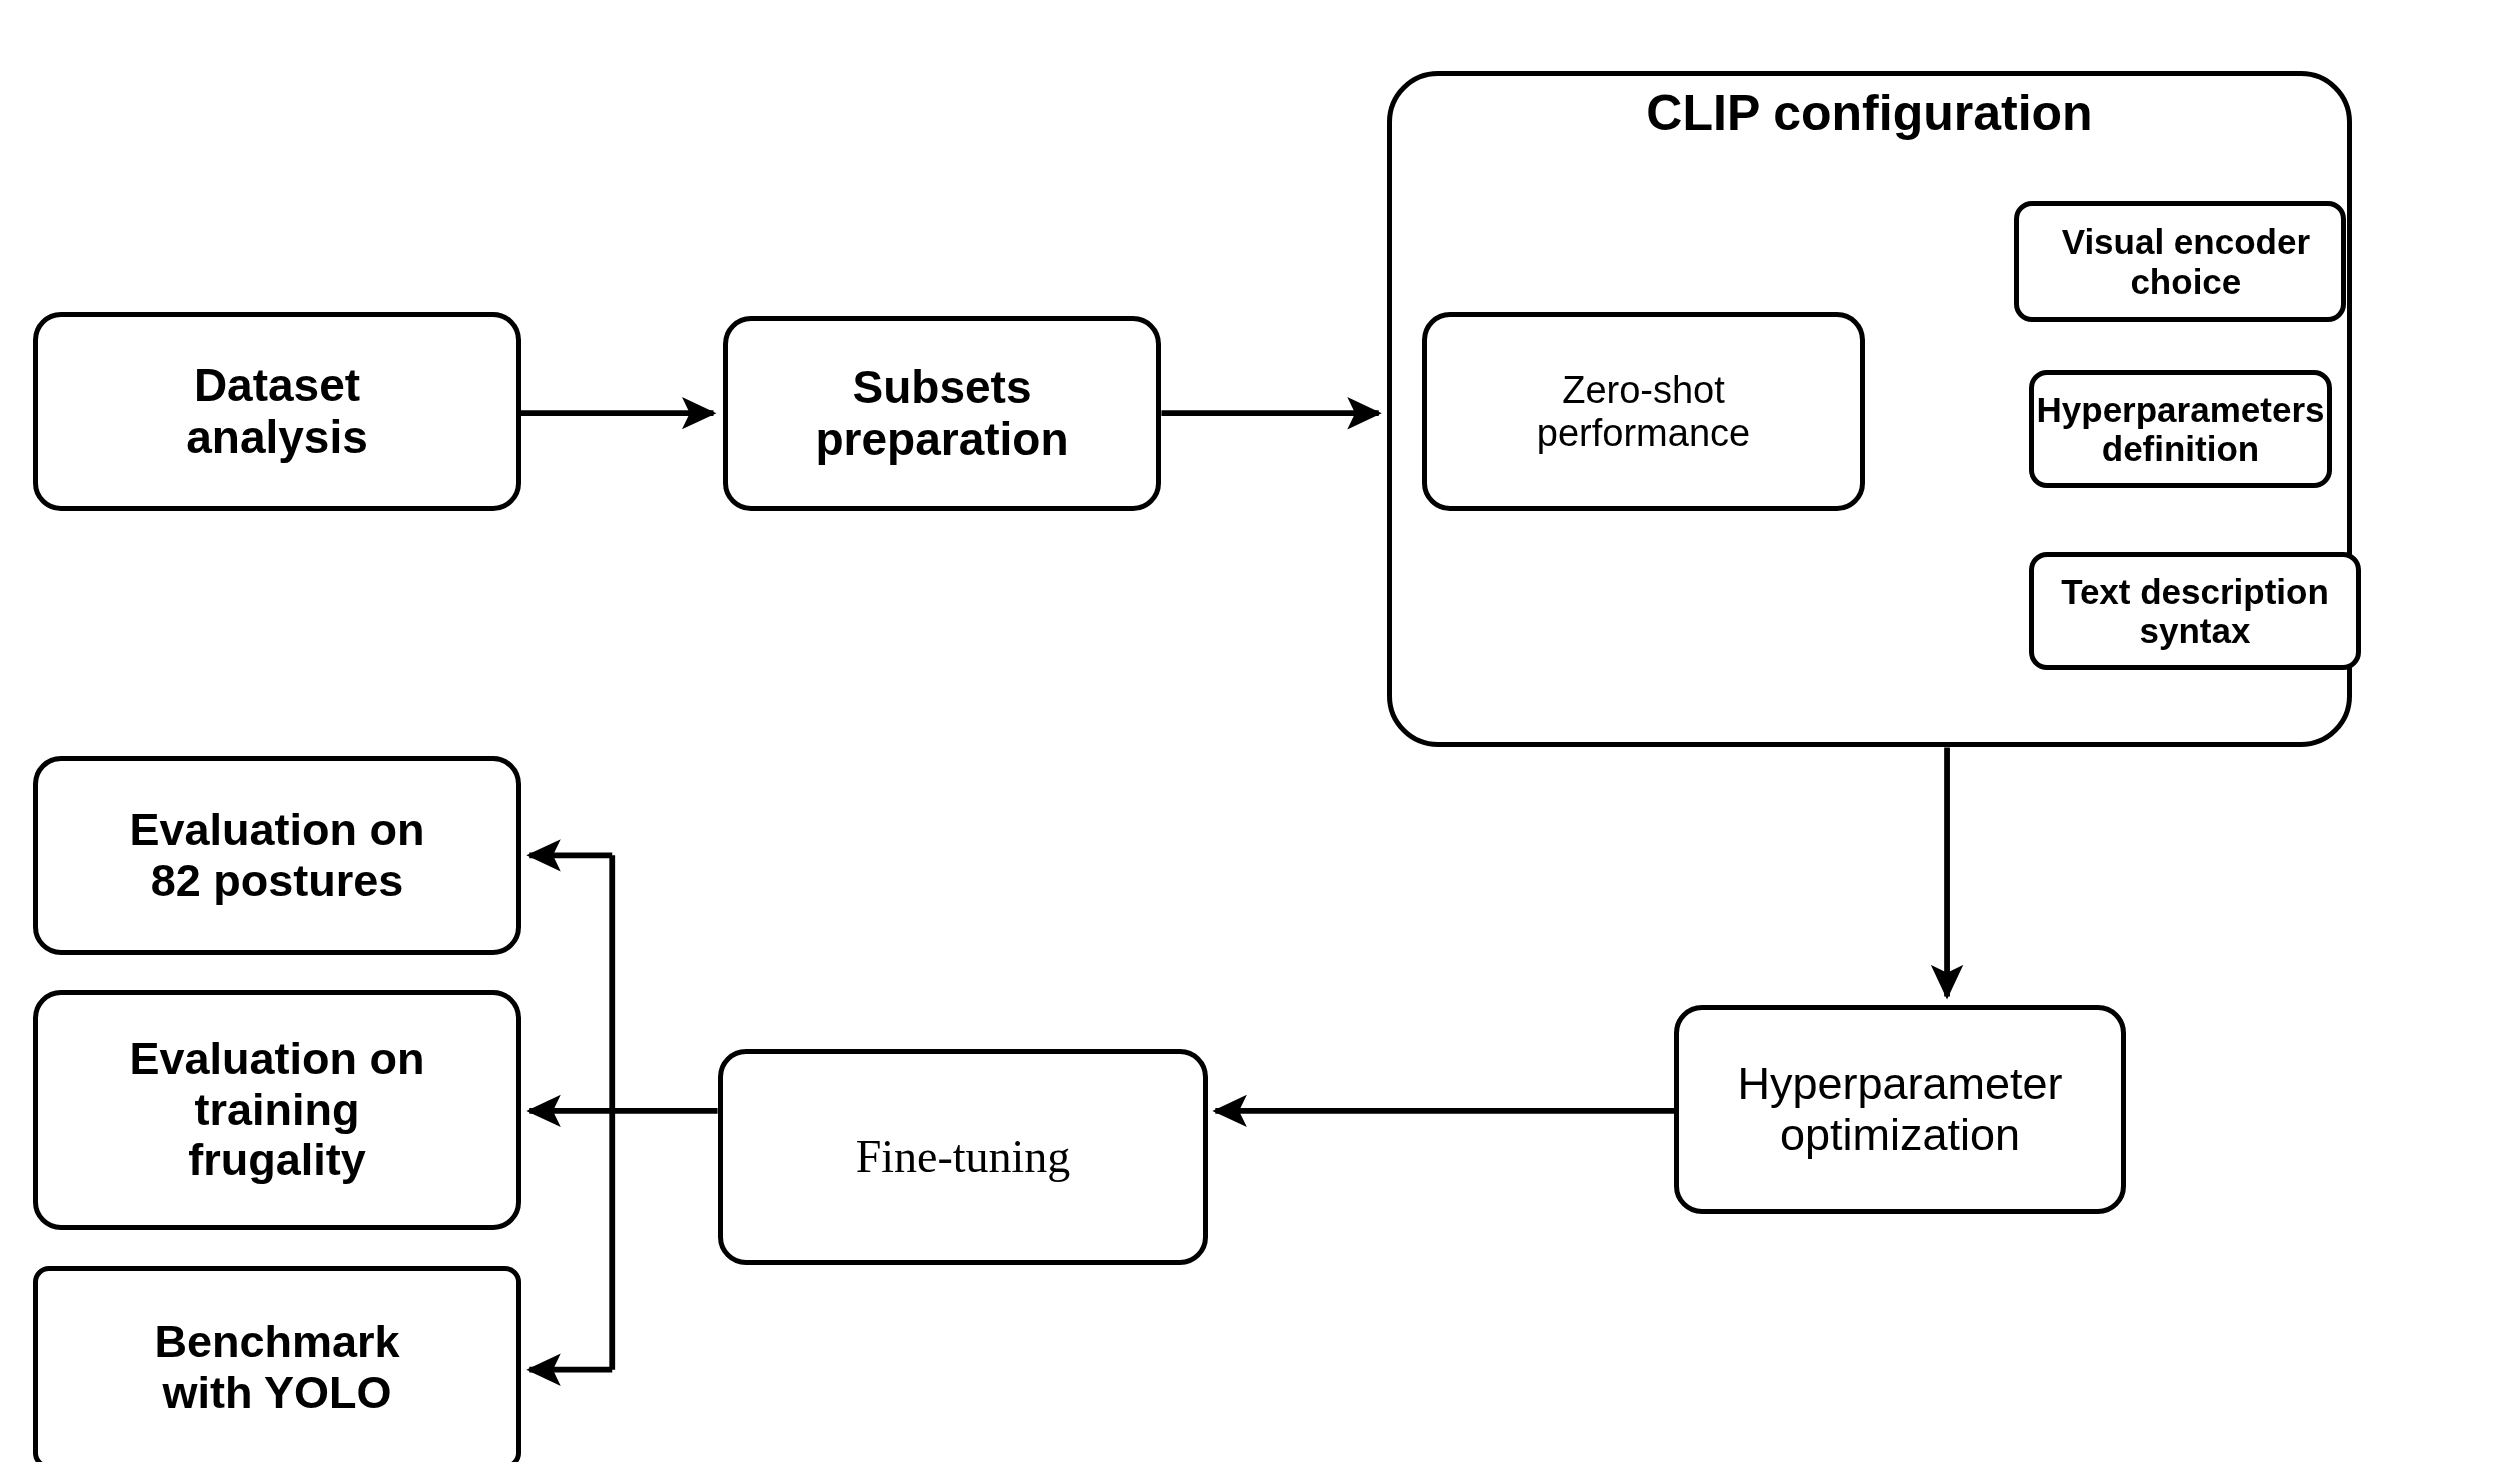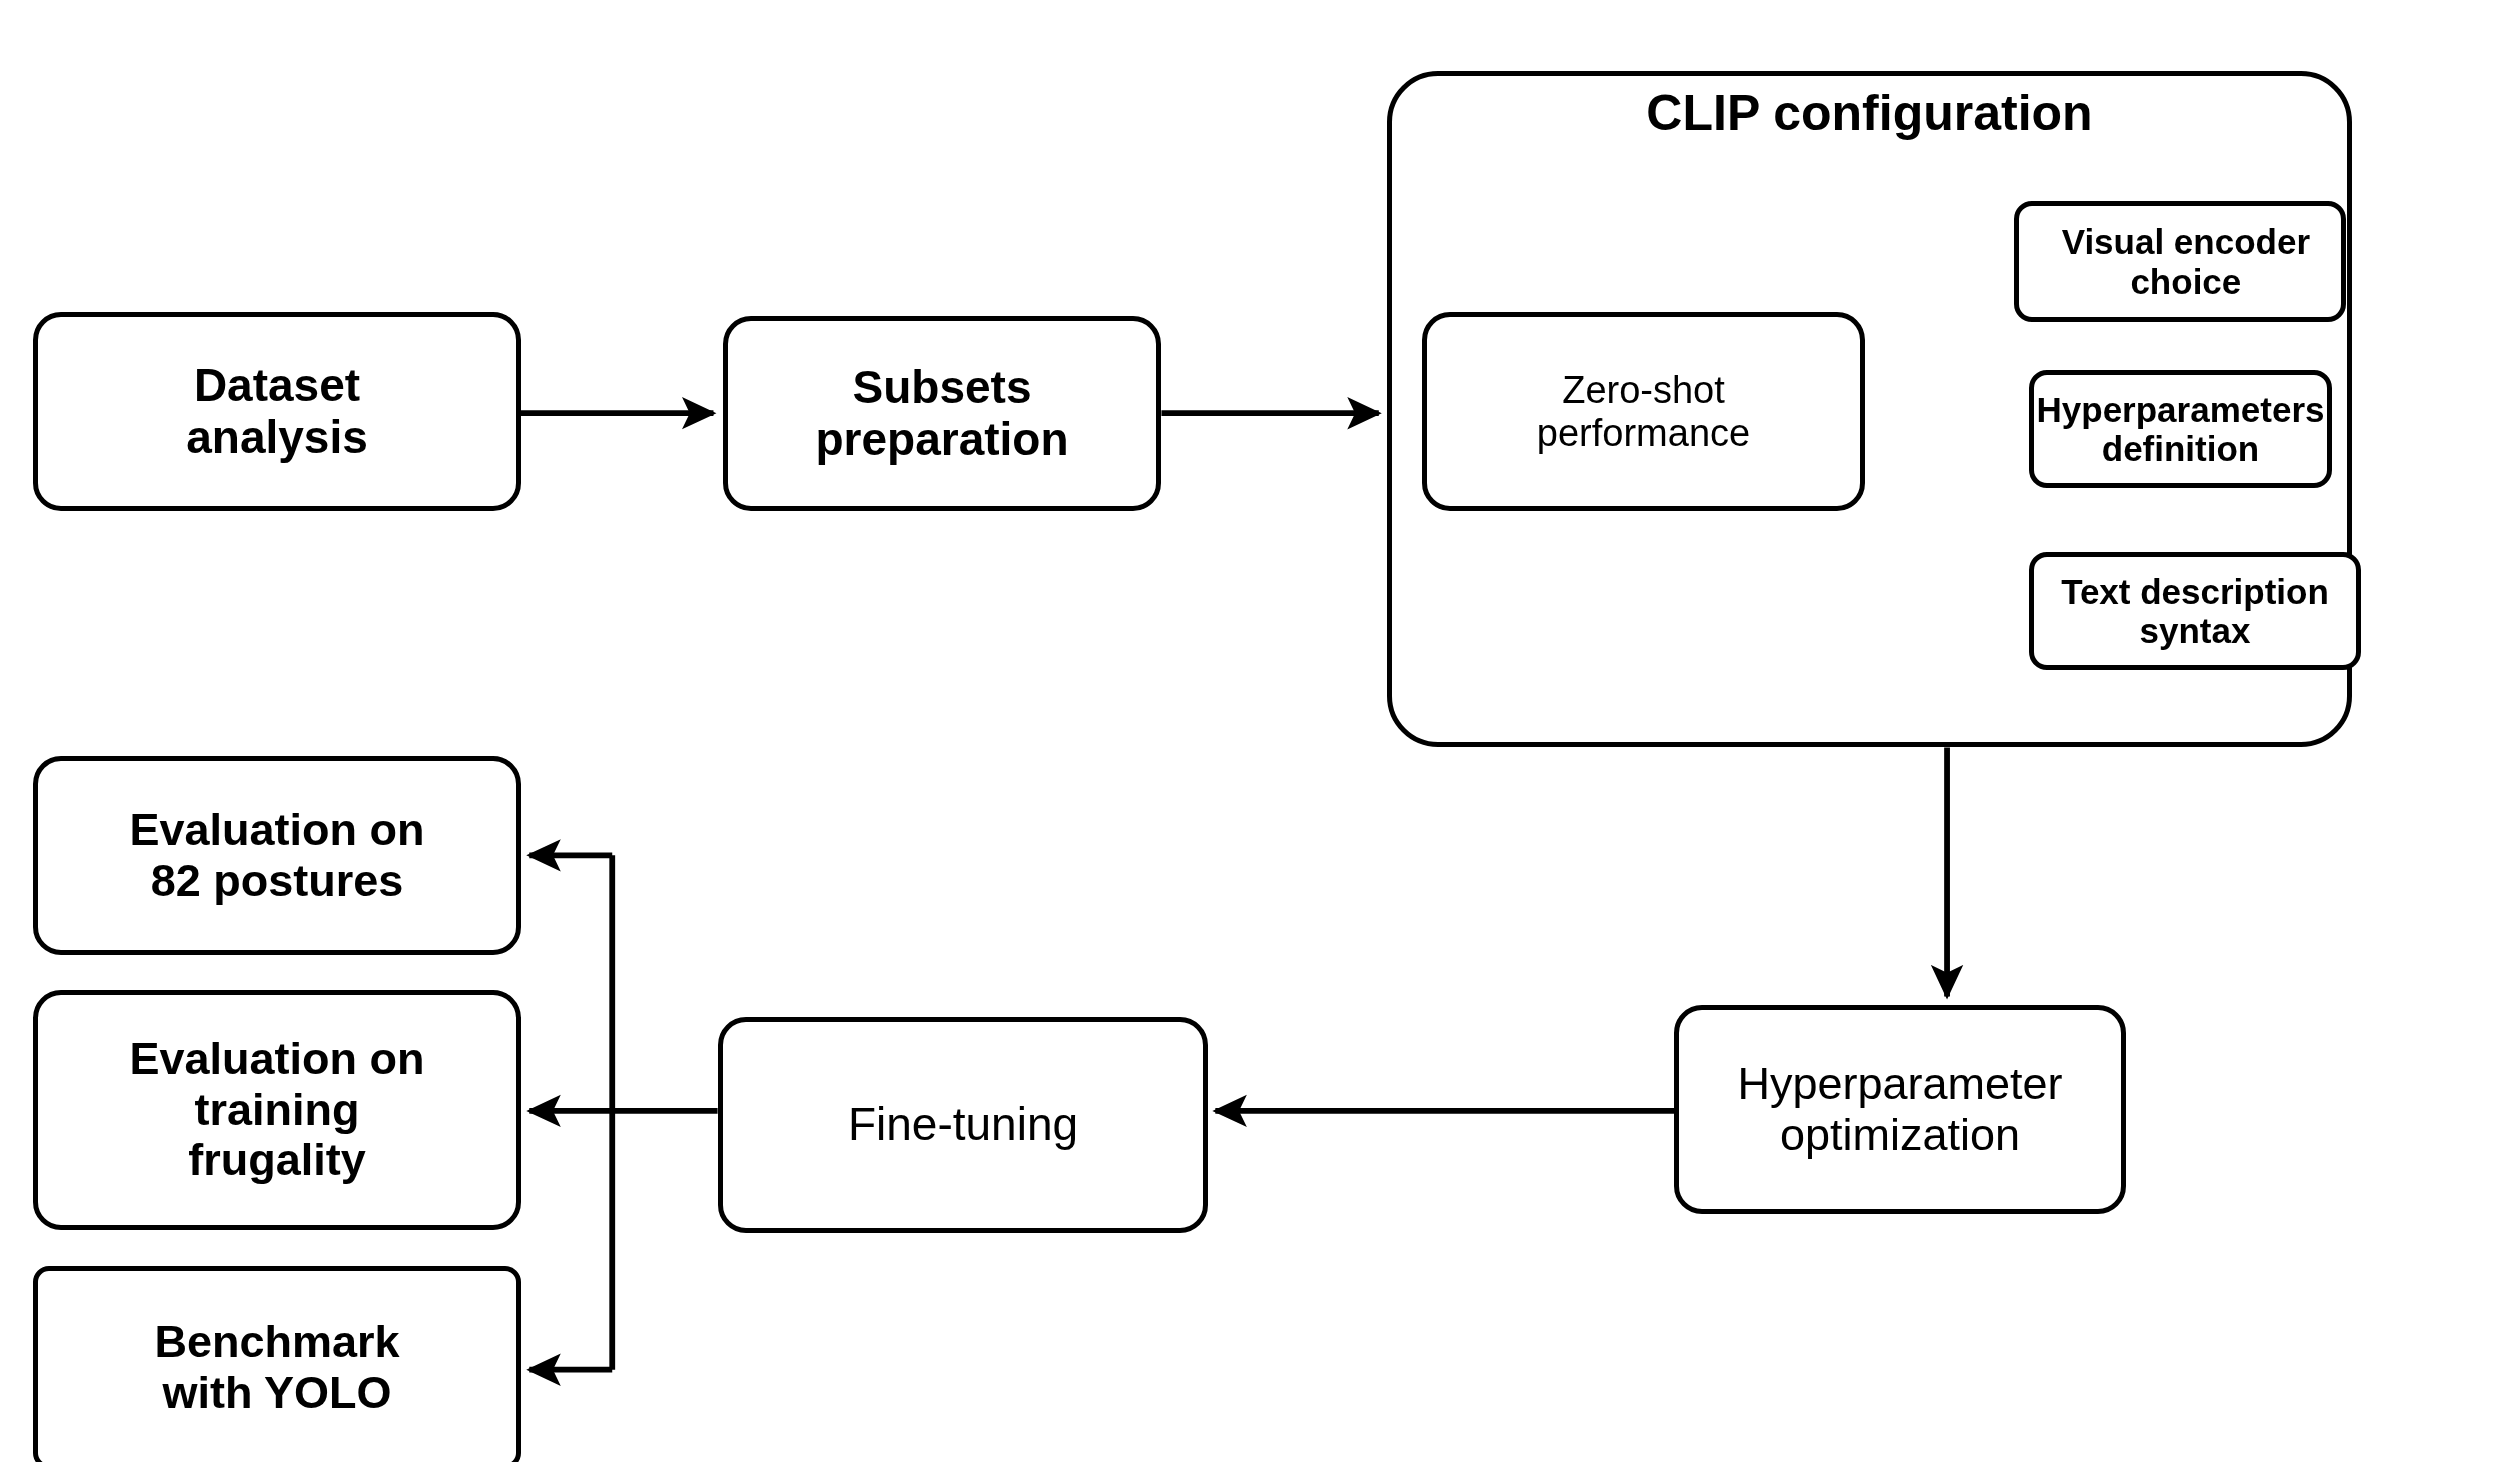--- a/index.html
+++ b/index.html
@@ -83,22 +83,22 @@
   }
   .n-text-syntax {
     left: 2029px; top: 514px; width: 332px; height: 118px;
     border-radius: 18px; font-size: 35px; font-weight: bold;
   }
   .n-hyperparam-opt {
     left: 1674px; top: 967px; width: 452px; height: 209px;
     border-radius: 28px; font-size: 45px; font-weight: normal;
   }
   .n-fine-tuning {
-    left: 718px; top: 979px; width: 490px; height: 216px;
-    border-radius: 28px; font-size: 46px; font-weight: normal;
+    left: 718px; top: 1011px; width: 490px; height: 216px;
+    border-radius: 28px; font-size: 46px; font-weight: normal; font-family: Liberation Serif, serif;
   }
   .n-eval-postures {
     left: 33px; top: 718px; width: 488px; height: 199px;
     border-radius: 28px; font-size: 45px; font-weight: bold;
   }
   .n-eval-frugality {
     left: 33px; top: 952px; width: 488px; height: 240px;
     border-radius: 28px; font-size: 45px; font-weight: bold;
   }
   .n-benchmark-yolo {

